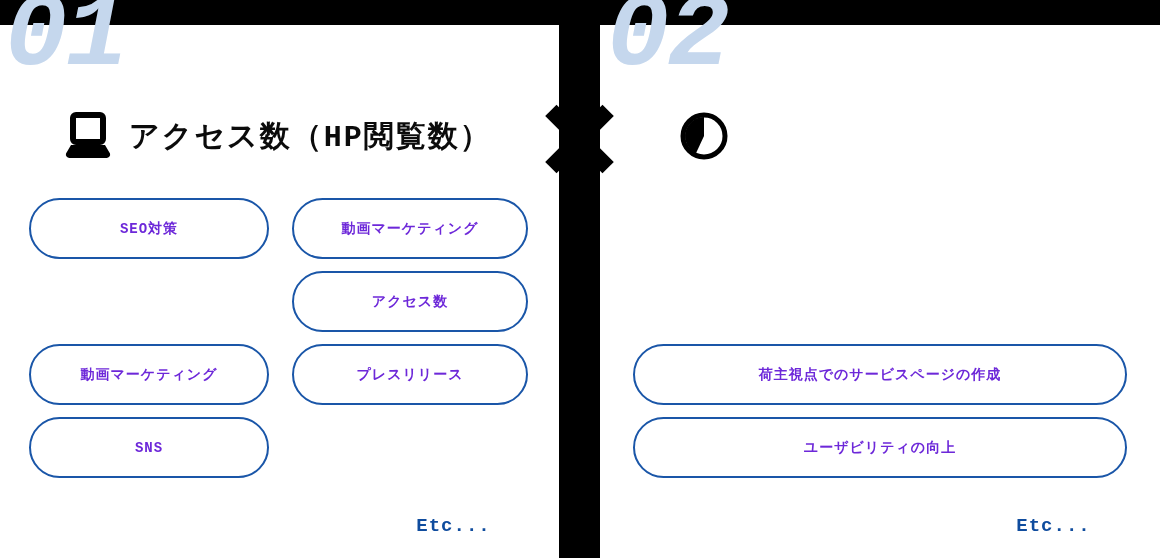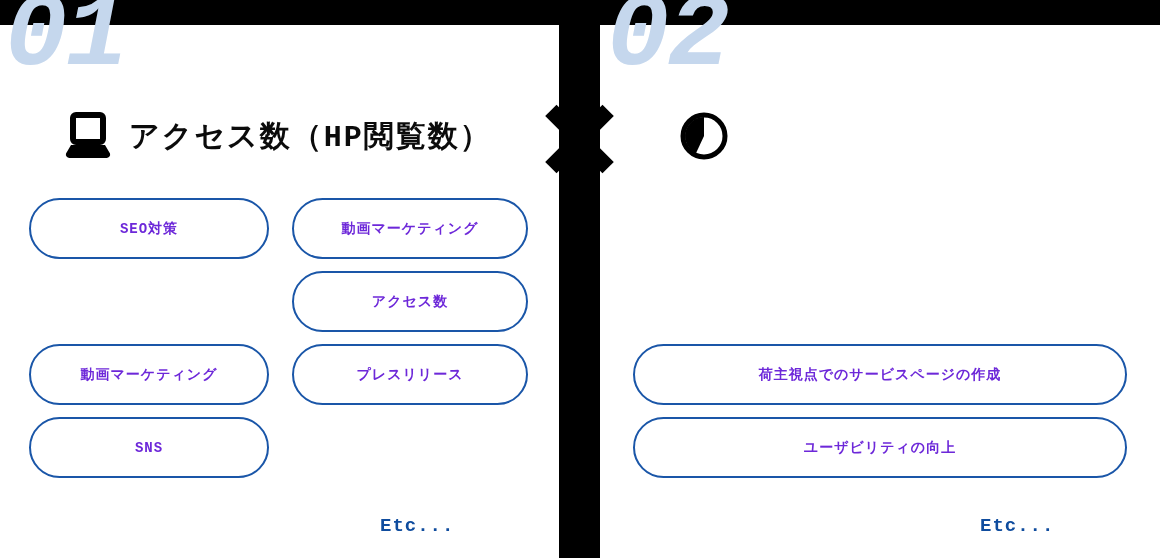--- a/index.html
+++ b/index.html
@@ -36,21 +36,21 @@
   
   .pill{
     position:absolute;height:61px;box-sizing:border-box;
     background:#fff;border:2px solid #1a56a8;border-radius:31px;
     display:flex;align-items:center;justify-content:center;
     font-size:14px;font-weight:700;color:#6d28d9;
     letter-spacing:1px;white-space:nowrap;z-index:2;
   }
   
   .etc{
-    position:absolute;width:147px;text-align:left;z-index:2;
+    position:absolute;width:147px;text-align:center;z-index:2;
     font-size:19px;font-weight:700;color:#0f4c9e;letter-spacing:1px;
   }
   .e1{left:380px;top:515px;}
   .e2{left:980px;top:515px;}
 </style>
 </head>
 <body>
 
 <div class="stage">
 

